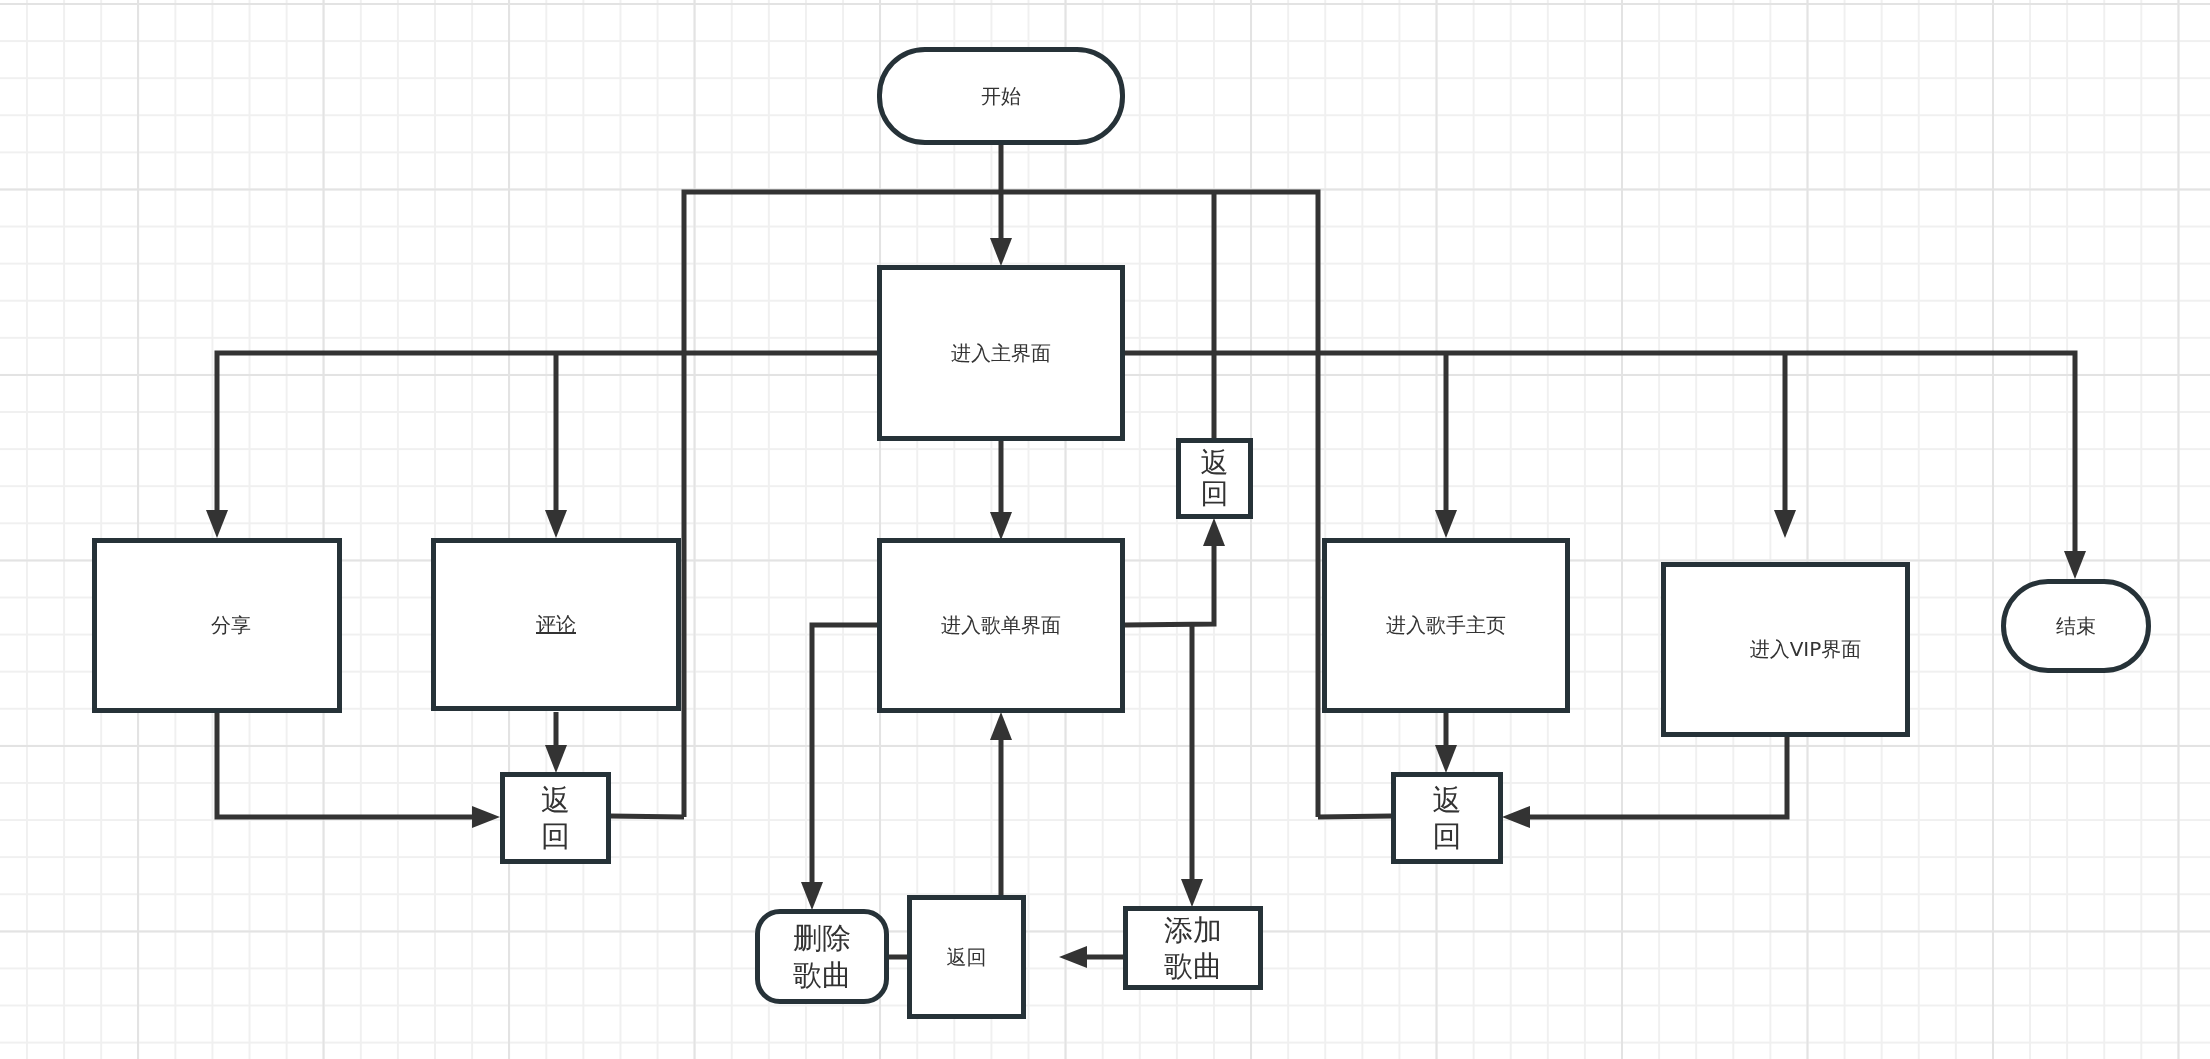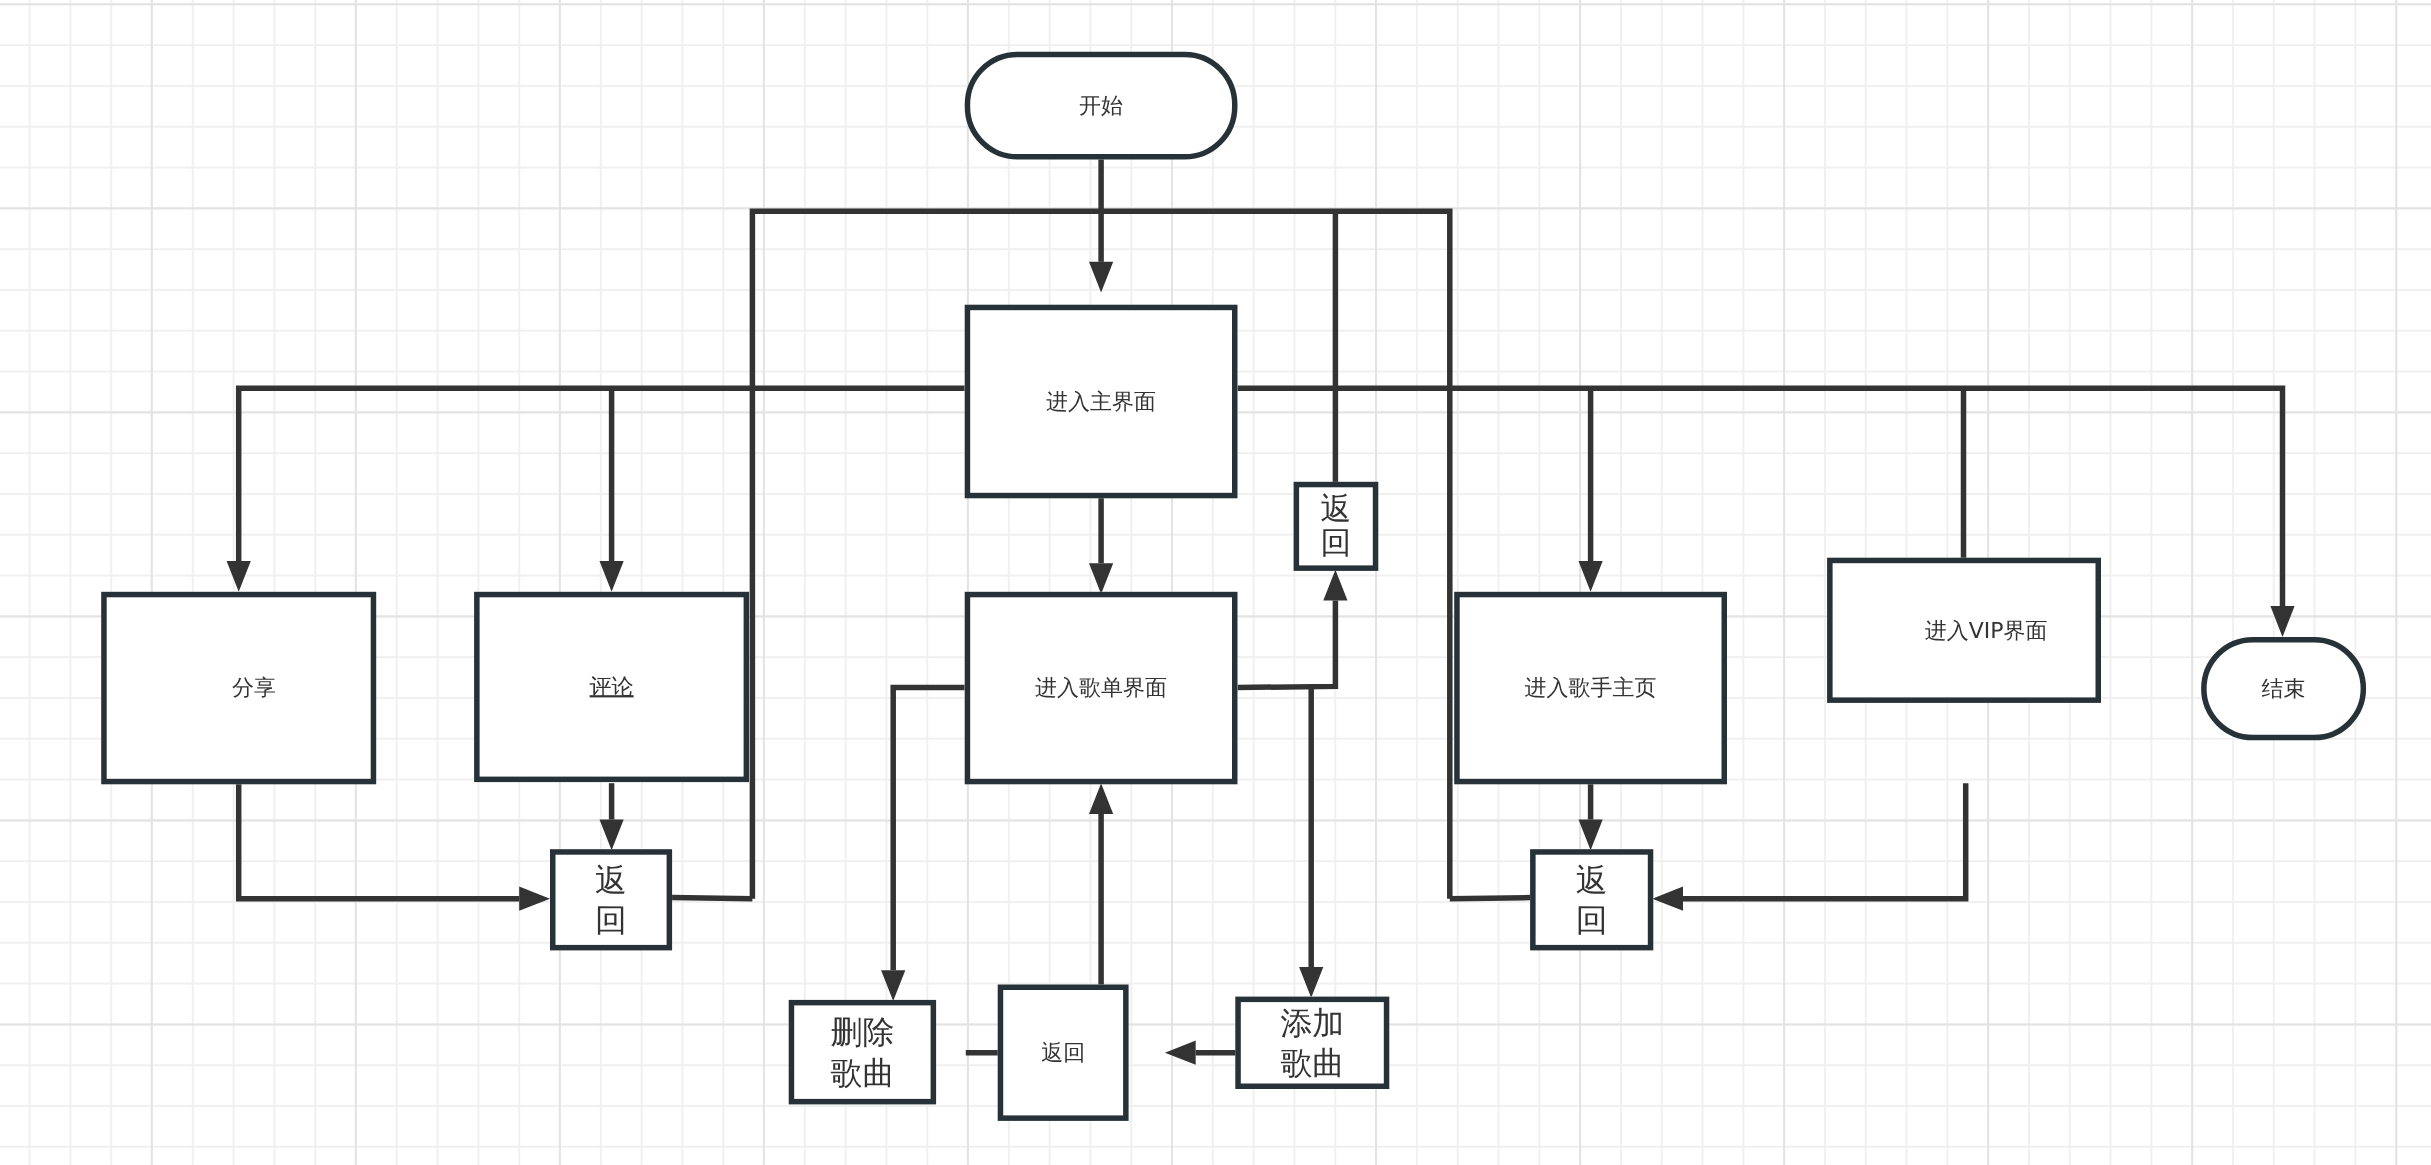--- a/index.html
+++ b/index.html
@@ -87,41 +87,41 @@
     <path d="M1787,712 L1787,817 L1530,817"></path>
     <polygon points="1530,806 1530,828 1502,817" fill="#333333" stroke="none"></polygon>
     <path d="M1391,816 L1318,817"></path>
   </g>
 </svg>
 
 <div class="node terminal" style="left:877px; top:47px; width:248px; height:98px;">
   <span>开始</span>
 </div>
 
-<div class="node" style="left:877px; top:265px; width:248px; height:176px;margin-top:12px;">
+<div class="node" style="left:877px; top:265px; width:248px; height:176px;">
   <span>进入主界面</span>
 </div>
 
 <div class="node" style="left:92px; top:538px; width:250px; height:175px;padding-left:28px;">
   <span>分享</span>
 </div>
 
 <div class="node" style="left:431px; top:538px; width:250px; height:173px;text-decoration:underline;">
   <span>评论</span>
 </div>
 
 <div class="node" style="left:877px; top:538px; width:248px; height:175px;">
   <span>进入歌单界面</span>
 </div>
 
 <div class="node" style="left:1322px; top:538px; width:248px; height:175px;">
   <span>进入歌手主页</span>
 </div>
 
-<div class="node" style="left:1661px; top:507px; width:249px; height:132px;padding-left:40px;">
+<div class="node" style="left:1661px; top:562px; width:249px; height:175px;padding-left:40px;">
   <span>进入VIP界面</span>
 </div>
 
 <div class="node terminal" style="left:2001px; top:579px; width:150px; height:94px;">
   <span>结束</span>
 </div>
 
 <div class="node narrow" style="left:500px; top:772px; width:111px; height:92px;">
   <div>
     <span>返</span>
@@ -136,21 +136,21 @@
   </div>
 </div>
 
 <div class="node narrow" style="left:1391px; top:772px; width:112px; height:92px;">
   <div>
     <span>返</span>
     <span>回</span>
   </div>
 </div>
 
-<div class="node narrow" style="left:717px; top:909px; width:134px; height:95px;">
+<div class="node narrow" style="left:755px; top:909px; width:134px; height:95px;border-radius:25px;">
   <div>
     <span>删除</span>
     <span>歌曲</span>
   </div>
 </div>
 
 <div class="node" style="left:907px; top:895px; width:119px; height:124px;">
   <span>返回</span>
 </div>
 

